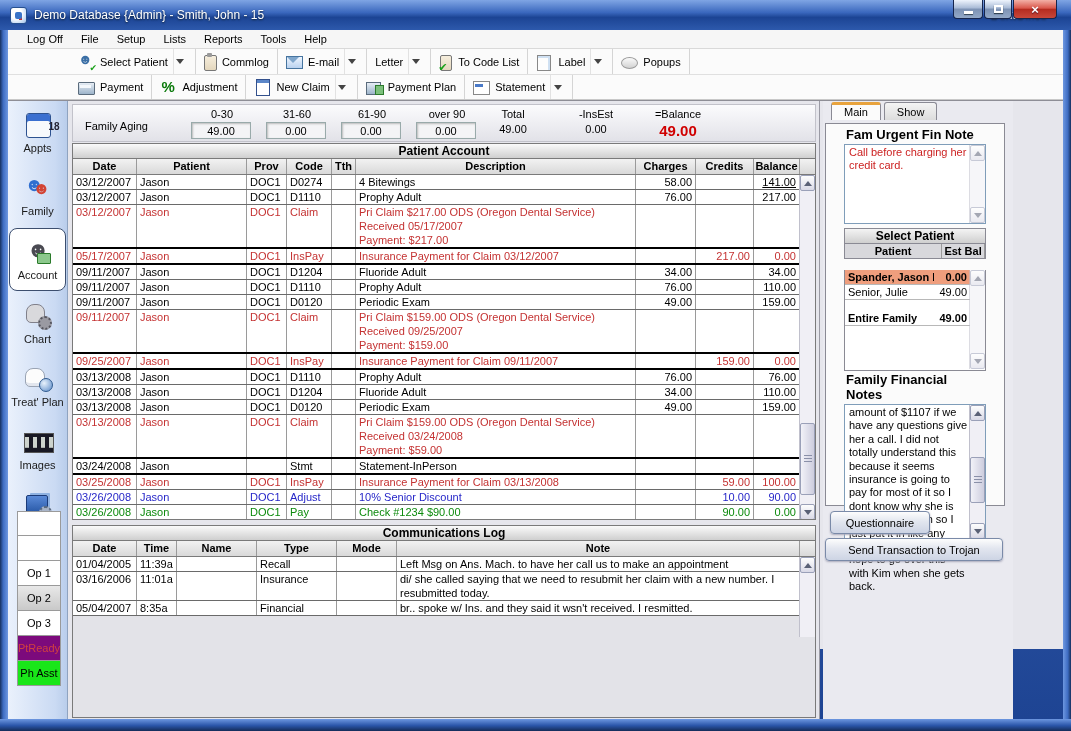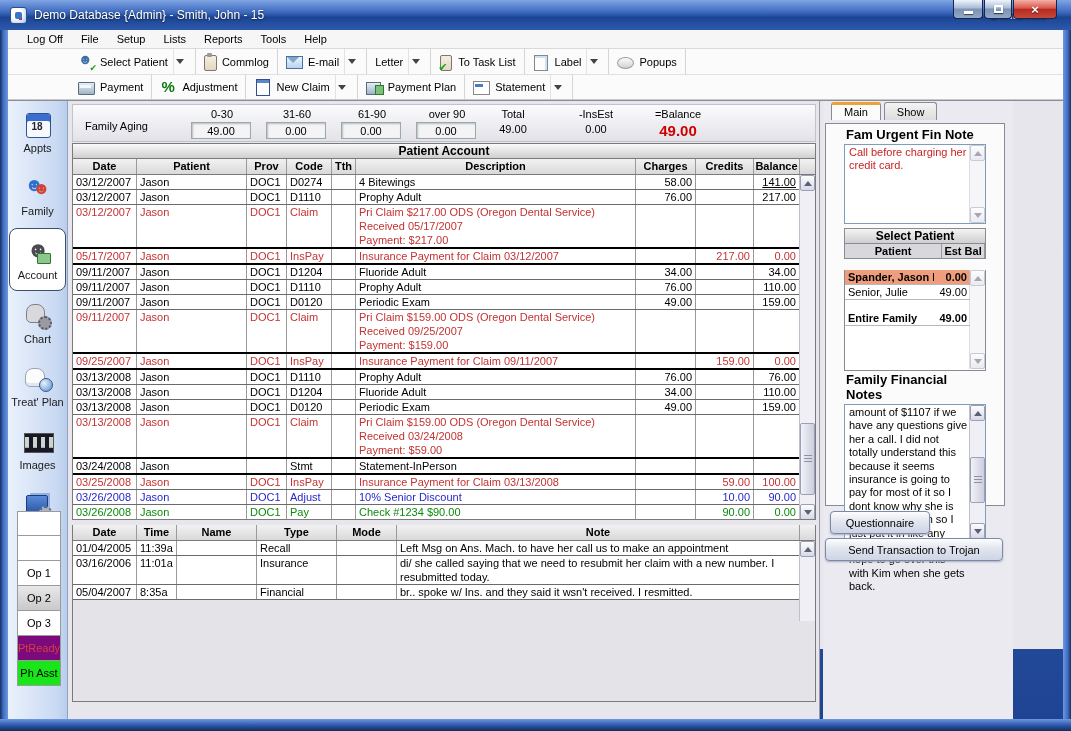--- a/index.html
+++ b/index.html
@@ -77,21 +77,21 @@
   .workspace { position:absolute; left:0; top:70px; width:1055px; height:619px; border-top:1px solid #8e8e96; }
   
   .sidebar { position:absolute; left:0; top:0; width:60px; height:100%;
     background:linear-gradient(90deg,#eaf1fc,#cadaf3 80%,#b9cdeb); border-right:1px solid #8fa3c0; }
   .module { height:63px; display:flex; flex-direction:column; align-items:center; justify-content:center; gap:3px; cursor:default; }
   .module.selected { background:#fff; border:1px solid #3c4e6e; border-radius:8px; margin:1px 1px; }
   .module .mlabel { font-size:11px; color:#1a1a1a; }
   .micon { position:relative; width:30px; height:28px; flex:none; }
   .appts-icon::before { content:""; position:absolute; left:3px; top:2px; width:23px; height:23px; background:#f7f9fc;
     border:1px solid #2d5290; border-radius:3px; box-shadow:inset 0 7px 0 #3a6fd0; }
-  .appts-icon .badge { position:absolute; left:3px; top:10px; width:23px; text-align:center; font-size:10px; font-weight:bold; color:#223; }
+  .appts-icon .badge { position:absolute; left:20px; top:10px; width:23px; text-align:center; font-size:10px; font-weight:bold; color:#223; }
   .family-icon::before { content:"☻"; position:absolute; left:2px; top:0px; font-size:19px; color:#2f6fd0; }
   .family-icon::after { content:"☻"; position:absolute; right:2px; top:5px; font-size:17px; color:#d34333; }
   .account-icon::before { content:"☻"; position:absolute; left:4px; top:-1px; font-size:22px; color:#4a4a52; }
   .account-icon::after { content:""; position:absolute; right:2px; bottom:2px; width:12px; height:9px; background:#8cc88c;
     border:1px solid #2a7a2a; border-radius:1px; }
   .treatplan-icon::before { content:""; position:absolute; left:2px; top:3px; width:18px; height:17px; background:#fcfcfc;
     border:1px solid #9aa4b4; border-radius:8px 8px 5px 5px; box-shadow:inset 0 -6px 0 -3px #e2e6ee; }
   .treatplan-icon::after { content:""; position:absolute; right:0px; bottom:1px; width:12px; height:12px; border-radius:50%;
     background:radial-gradient(circle at 35% 35%,#e8f2fc,#5a8ac8); border:1px solid #2f5a8f; }
   .chart-icon::before { content:""; position:absolute; left:3px; top:2px; width:17px; height:17px; background:#d9d9dc;
@@ -227,21 +227,21 @@
           <span class="ticon email-icon"></span>
           <span class="lbl">E-mail</span>
           <span class="dd"></span>
         </div>
         <div class="tbtn">
           <span class="lbl">Letter</span>
           <span class="dd"></span>
         </div>
         <div class="tbtn">
           <span class="ticon task-list-icon"></span>
-          <span class="lbl">To Task List</span>
+          <span class="lbl">To Code List</span>
         </div>
         <div class="tbtn">
           <span class="ticon label-icon"></span>
           <span class="lbl">Label</span>
           <span class="dd"></span>
         </div>
         <div class="tbtn">
           <span class="ticon popups-icon"></span>
           <span class="lbl">Popups</span>
         </div>
@@ -594,20 +594,21 @@
               </div>
             <div class="vscroll" style="top:0;height:345px;">
               <div class="sb-btn sb-up"></div>
               <div class="sb-thumb" style="top:248px;height:72px;"></div>
               <div class="sb-btn sb-down"></div>
             </div>
           </div>
         </div>
 
         <div class="comm">
+          <div class="section-title">Communications Log</div>
           <div class="grid-header" id="comm-header">
               <div class="hcell" style="width: 64px;">Date</div>
               <div class="hcell" style="width: 40px;">Time</div>
               <div class="hcell" style="width: 80px;">Name</div>
               <div class="hcell" style="width: 80px;">Type</div>
               <div class="hcell" style="width: 60px;">Mode</div>
               <div class="hcell" style="width: 403px;">Note</div>
             </div>
           <div class="grid-body">
             <div class="comm-rows" id="comm-rows">

